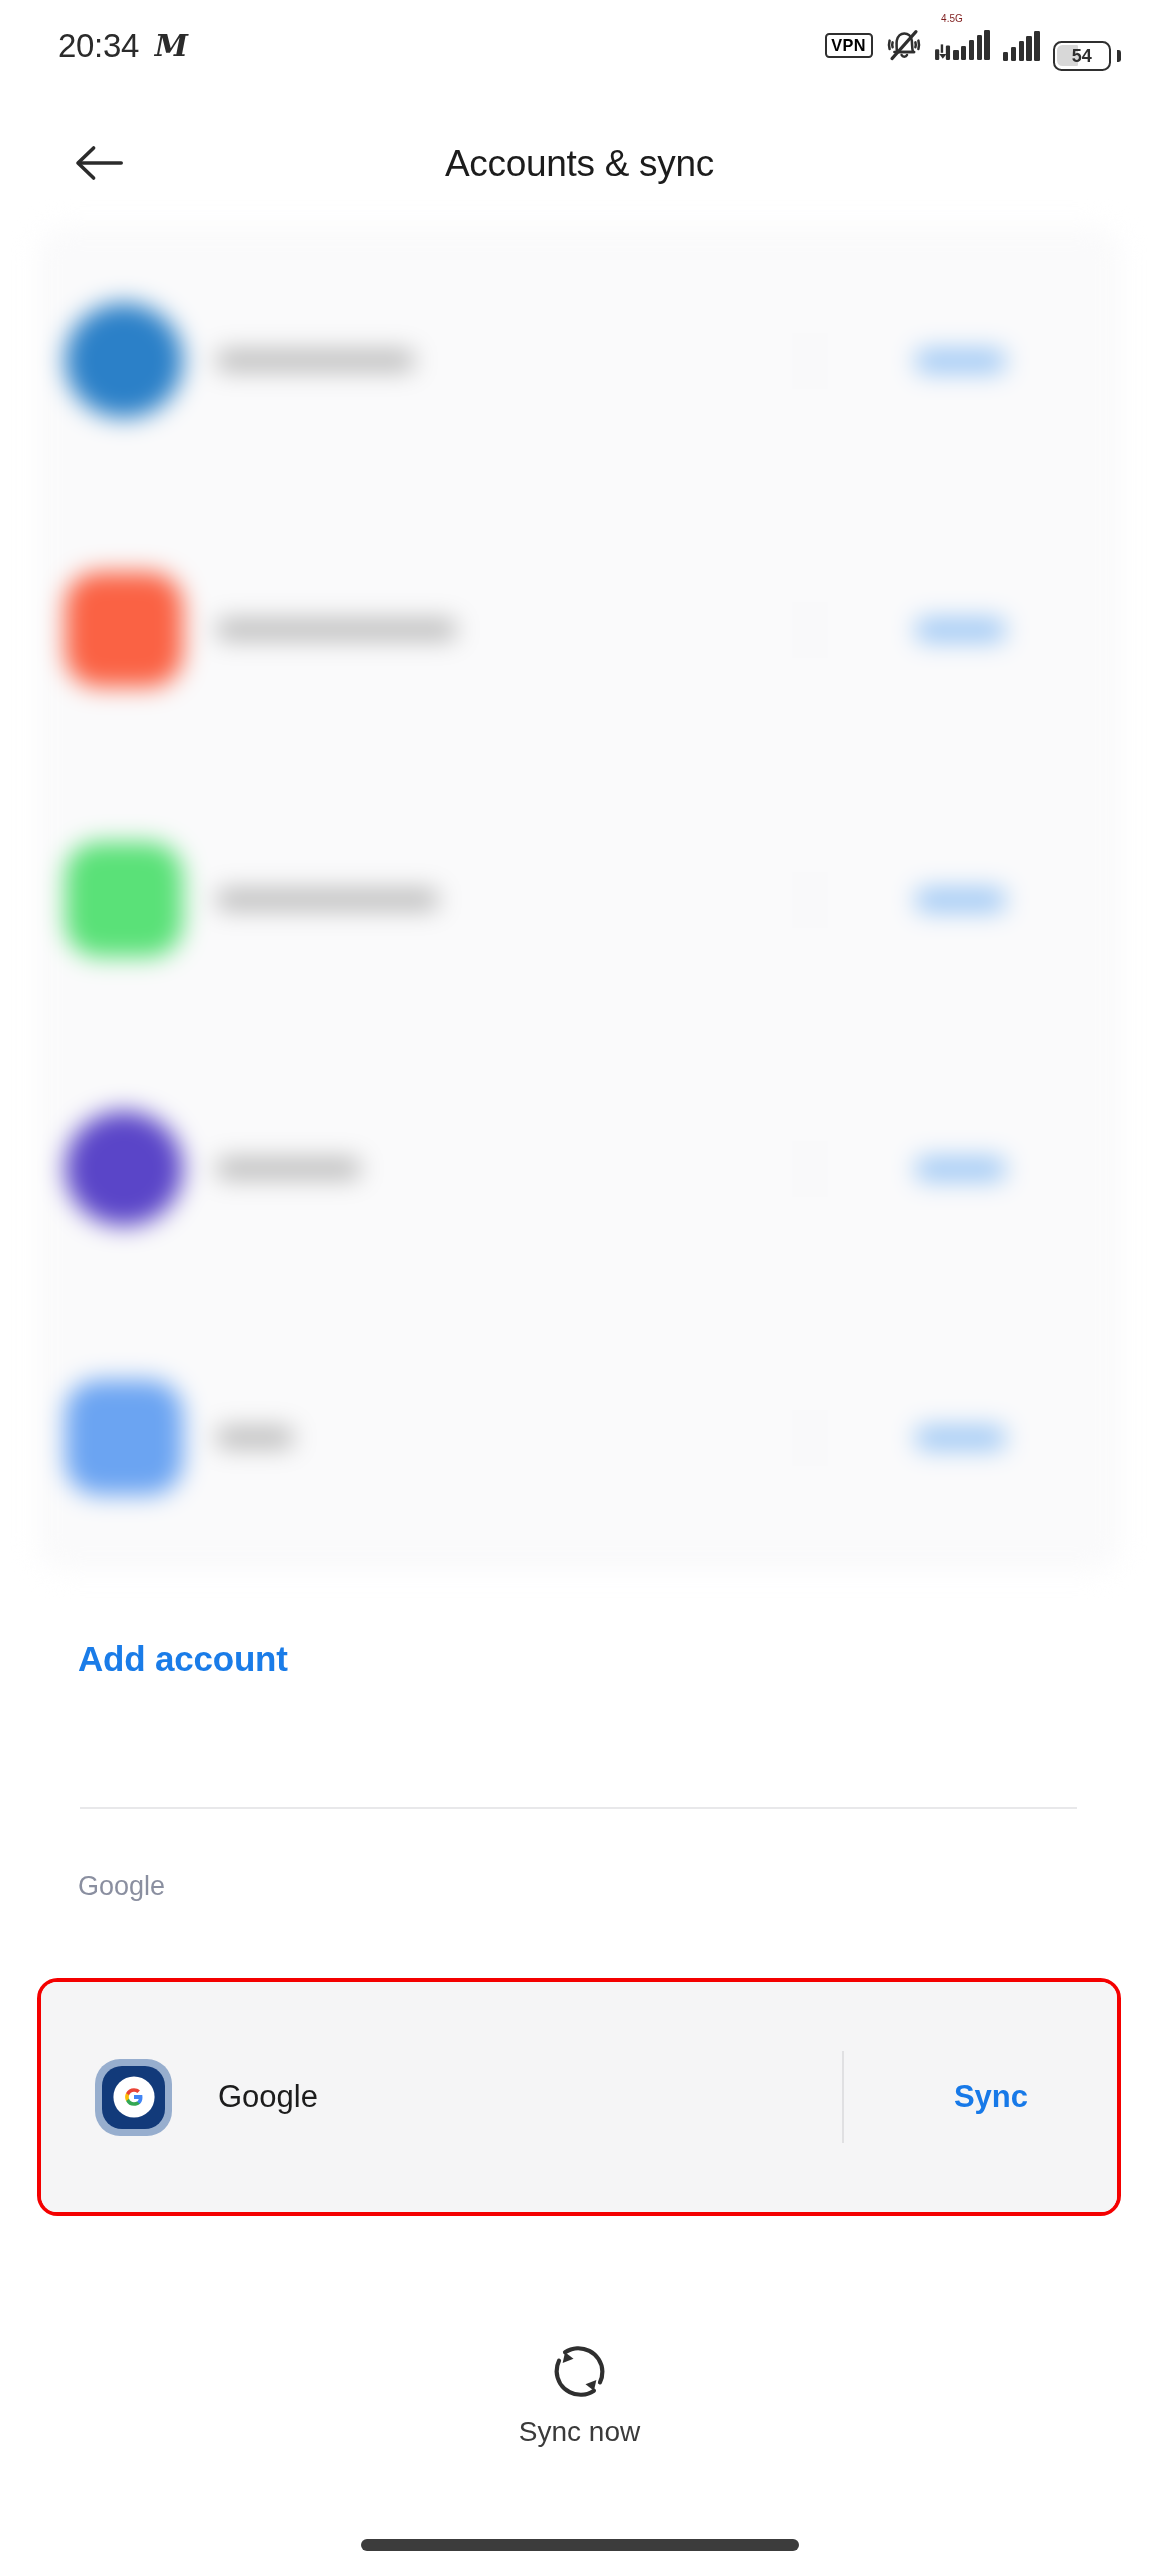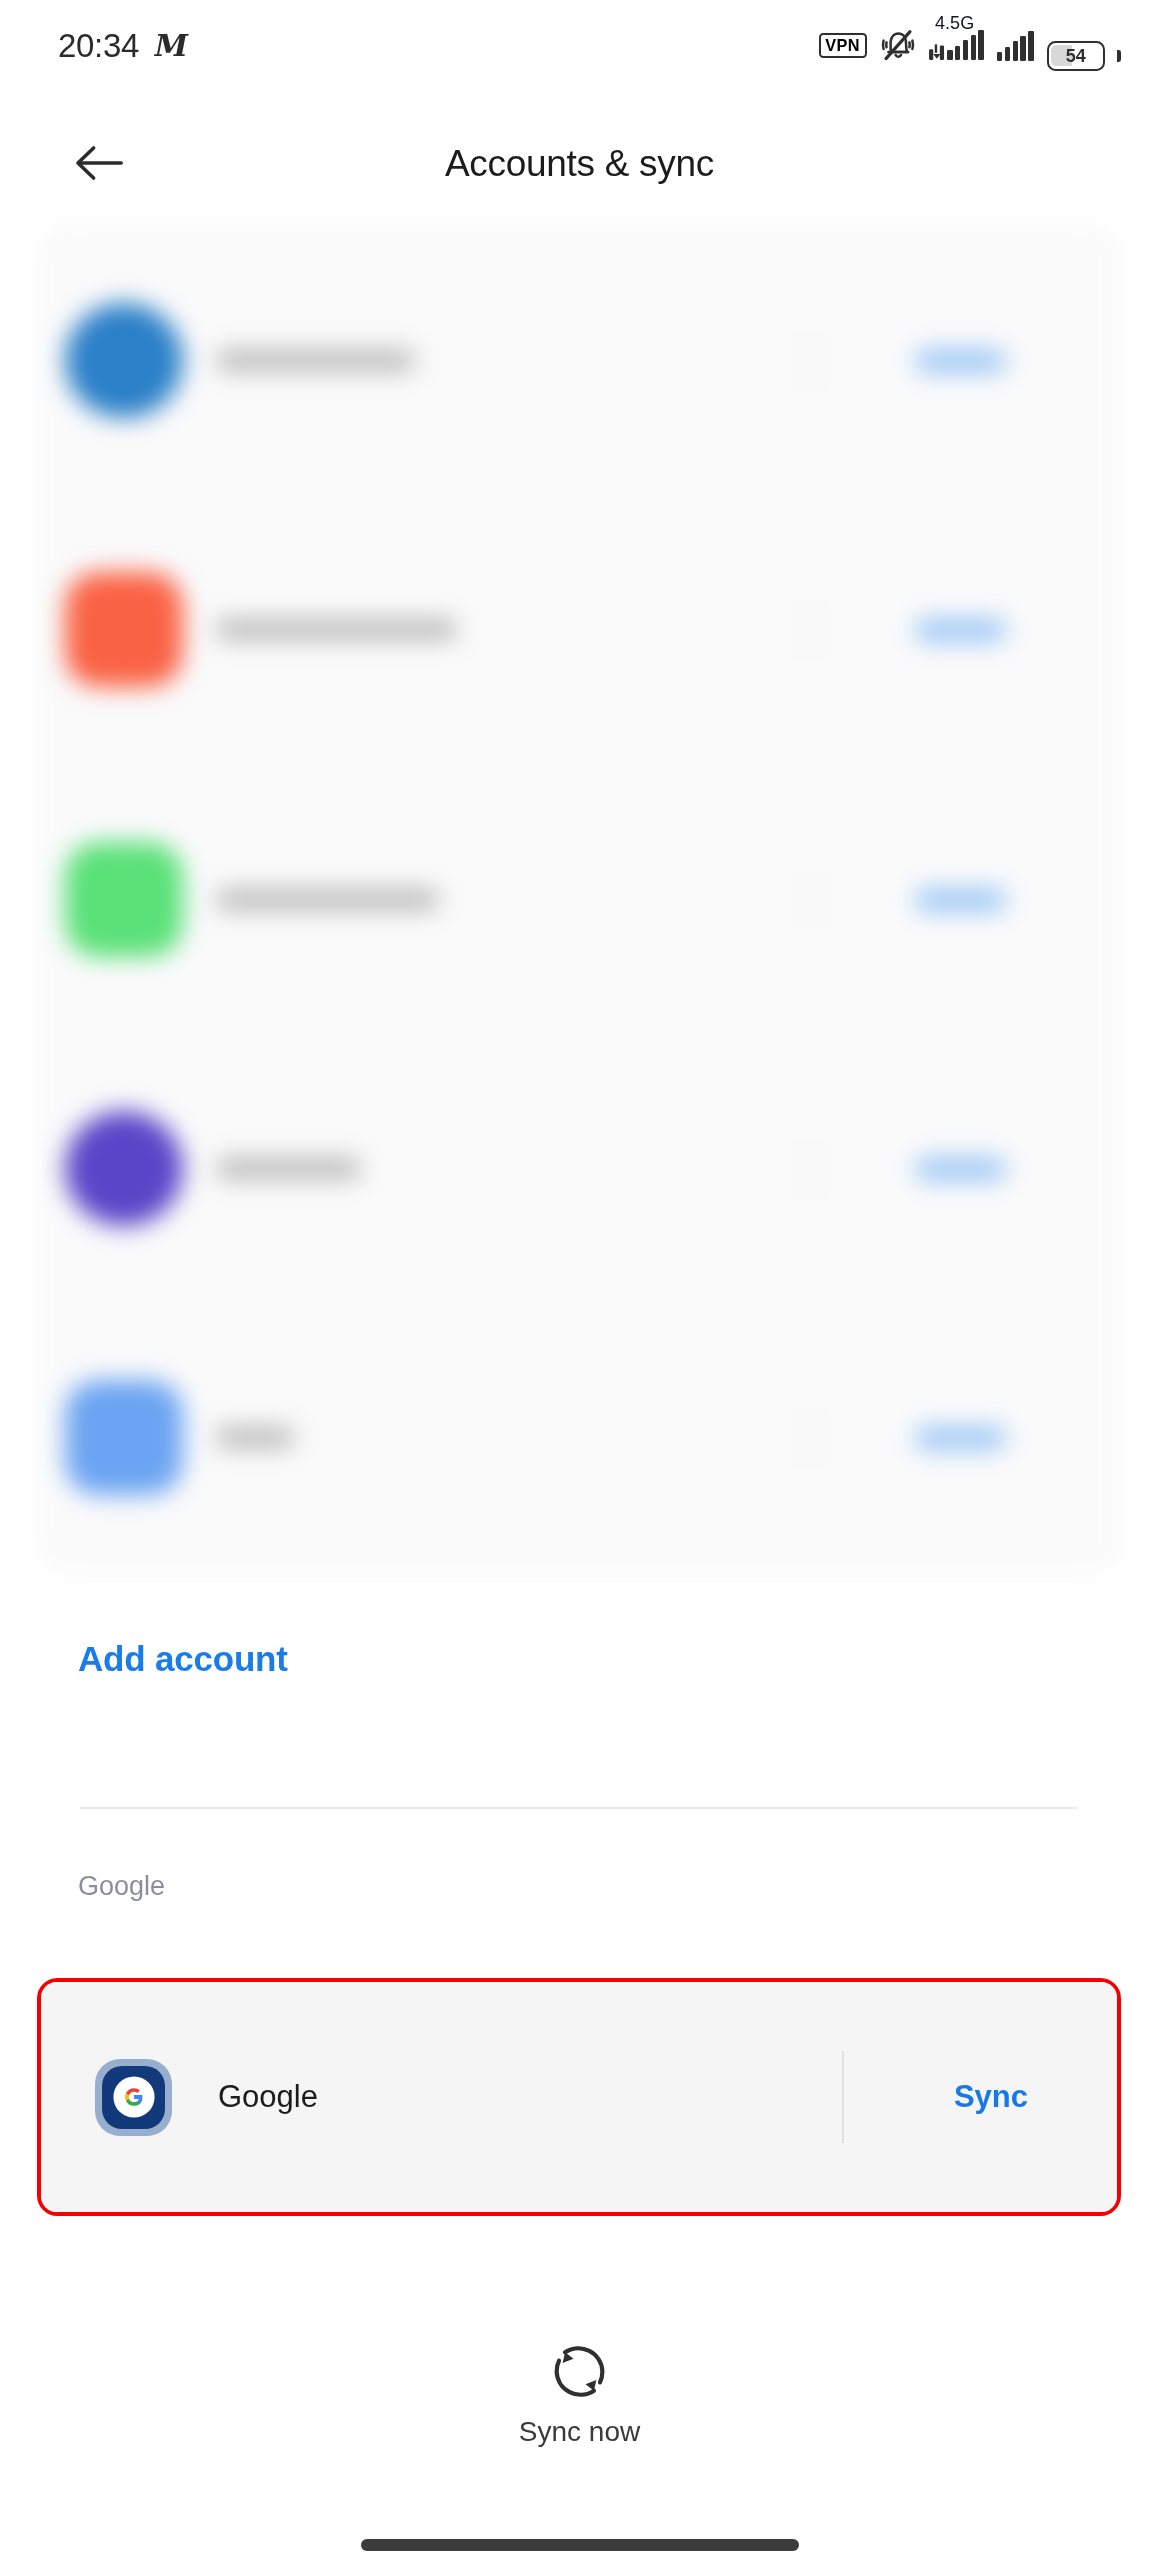--- a/index.html
+++ b/index.html
@@ -27,26 +27,26 @@
   .sb-right { display:flex; align-items:center; gap:13.3px; }
   .vpn-badge {
     border:2.4px solid #2f2f2f; border-radius:4.2px;
     padding:1.8px 4.8px 2.4px; font-size:16.3px; font-weight:700;
     color:#000000; letter-spacing:0.3px; line-height:1;
   }
   .icon-sv { display:block; }
   .net-group { display:flex; align-items:flex-end; gap:2.4px; position:relative; }
   .net-label {
     position:absolute; left:6px; top:-18px;
-    font-size:18px; font-weight:500; color:#0f172a; white-space:nowrap;
+    font-size:10px; font-weight:500; color:#7f1d1d; white-space:nowrap;
   }
   .bars { display:flex; align-items:flex-end; gap:2.4px; height:29px; }
   .bars i { display:block; width:5.4px; background:#2f2f2f; border-radius:1.2px; }
   .battery {
-    display:flex; align-items:center; gap:12px;margin-top:20px;
+    display:flex; align-items:center; gap:6px;margin-top:20px;
   }
   .batt-body {
     position:relative; width:58px; height:30px;
     border:2.4px solid #2f2f2f; border-radius:8.5px;
     display:flex; align-items:center; justify-content:center;
   }
   .batt-fill {
     position:absolute; left:2.4px; top:2.4px; bottom:2.4px; width:20.5px;
     background:#d8d8d8; border-radius:5.4px 1.2px 1.2px 5.4px;
   }

